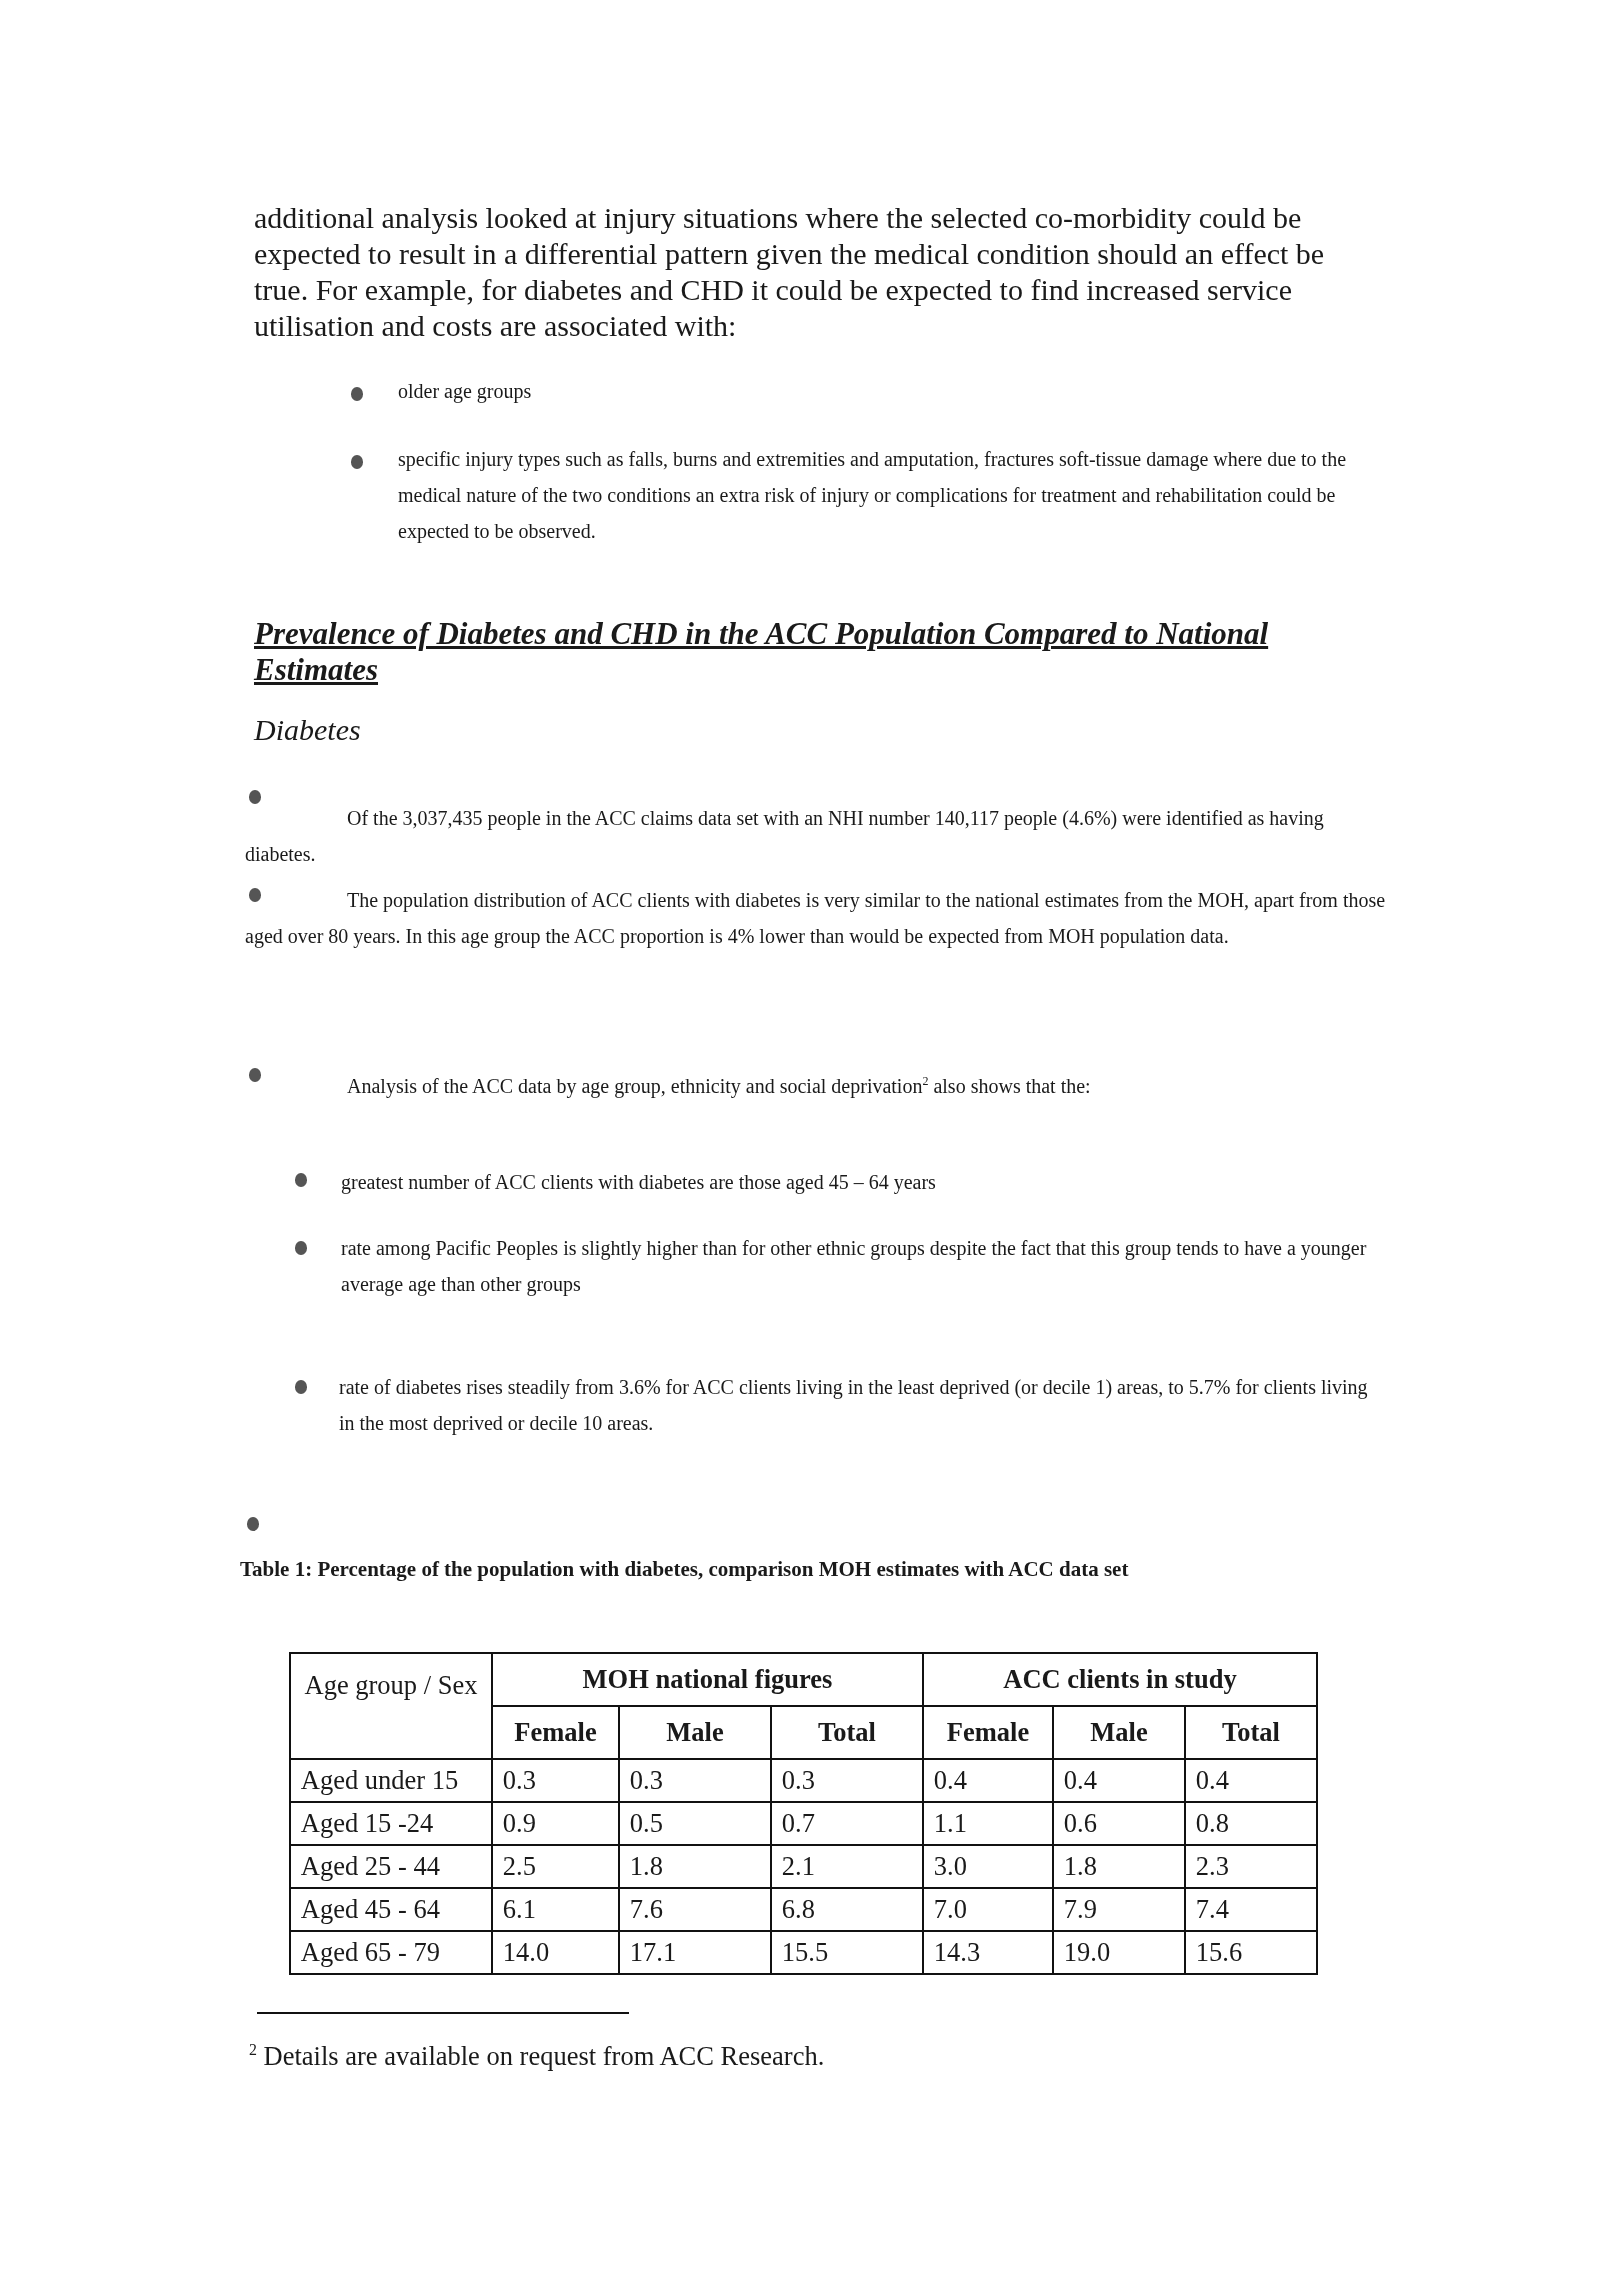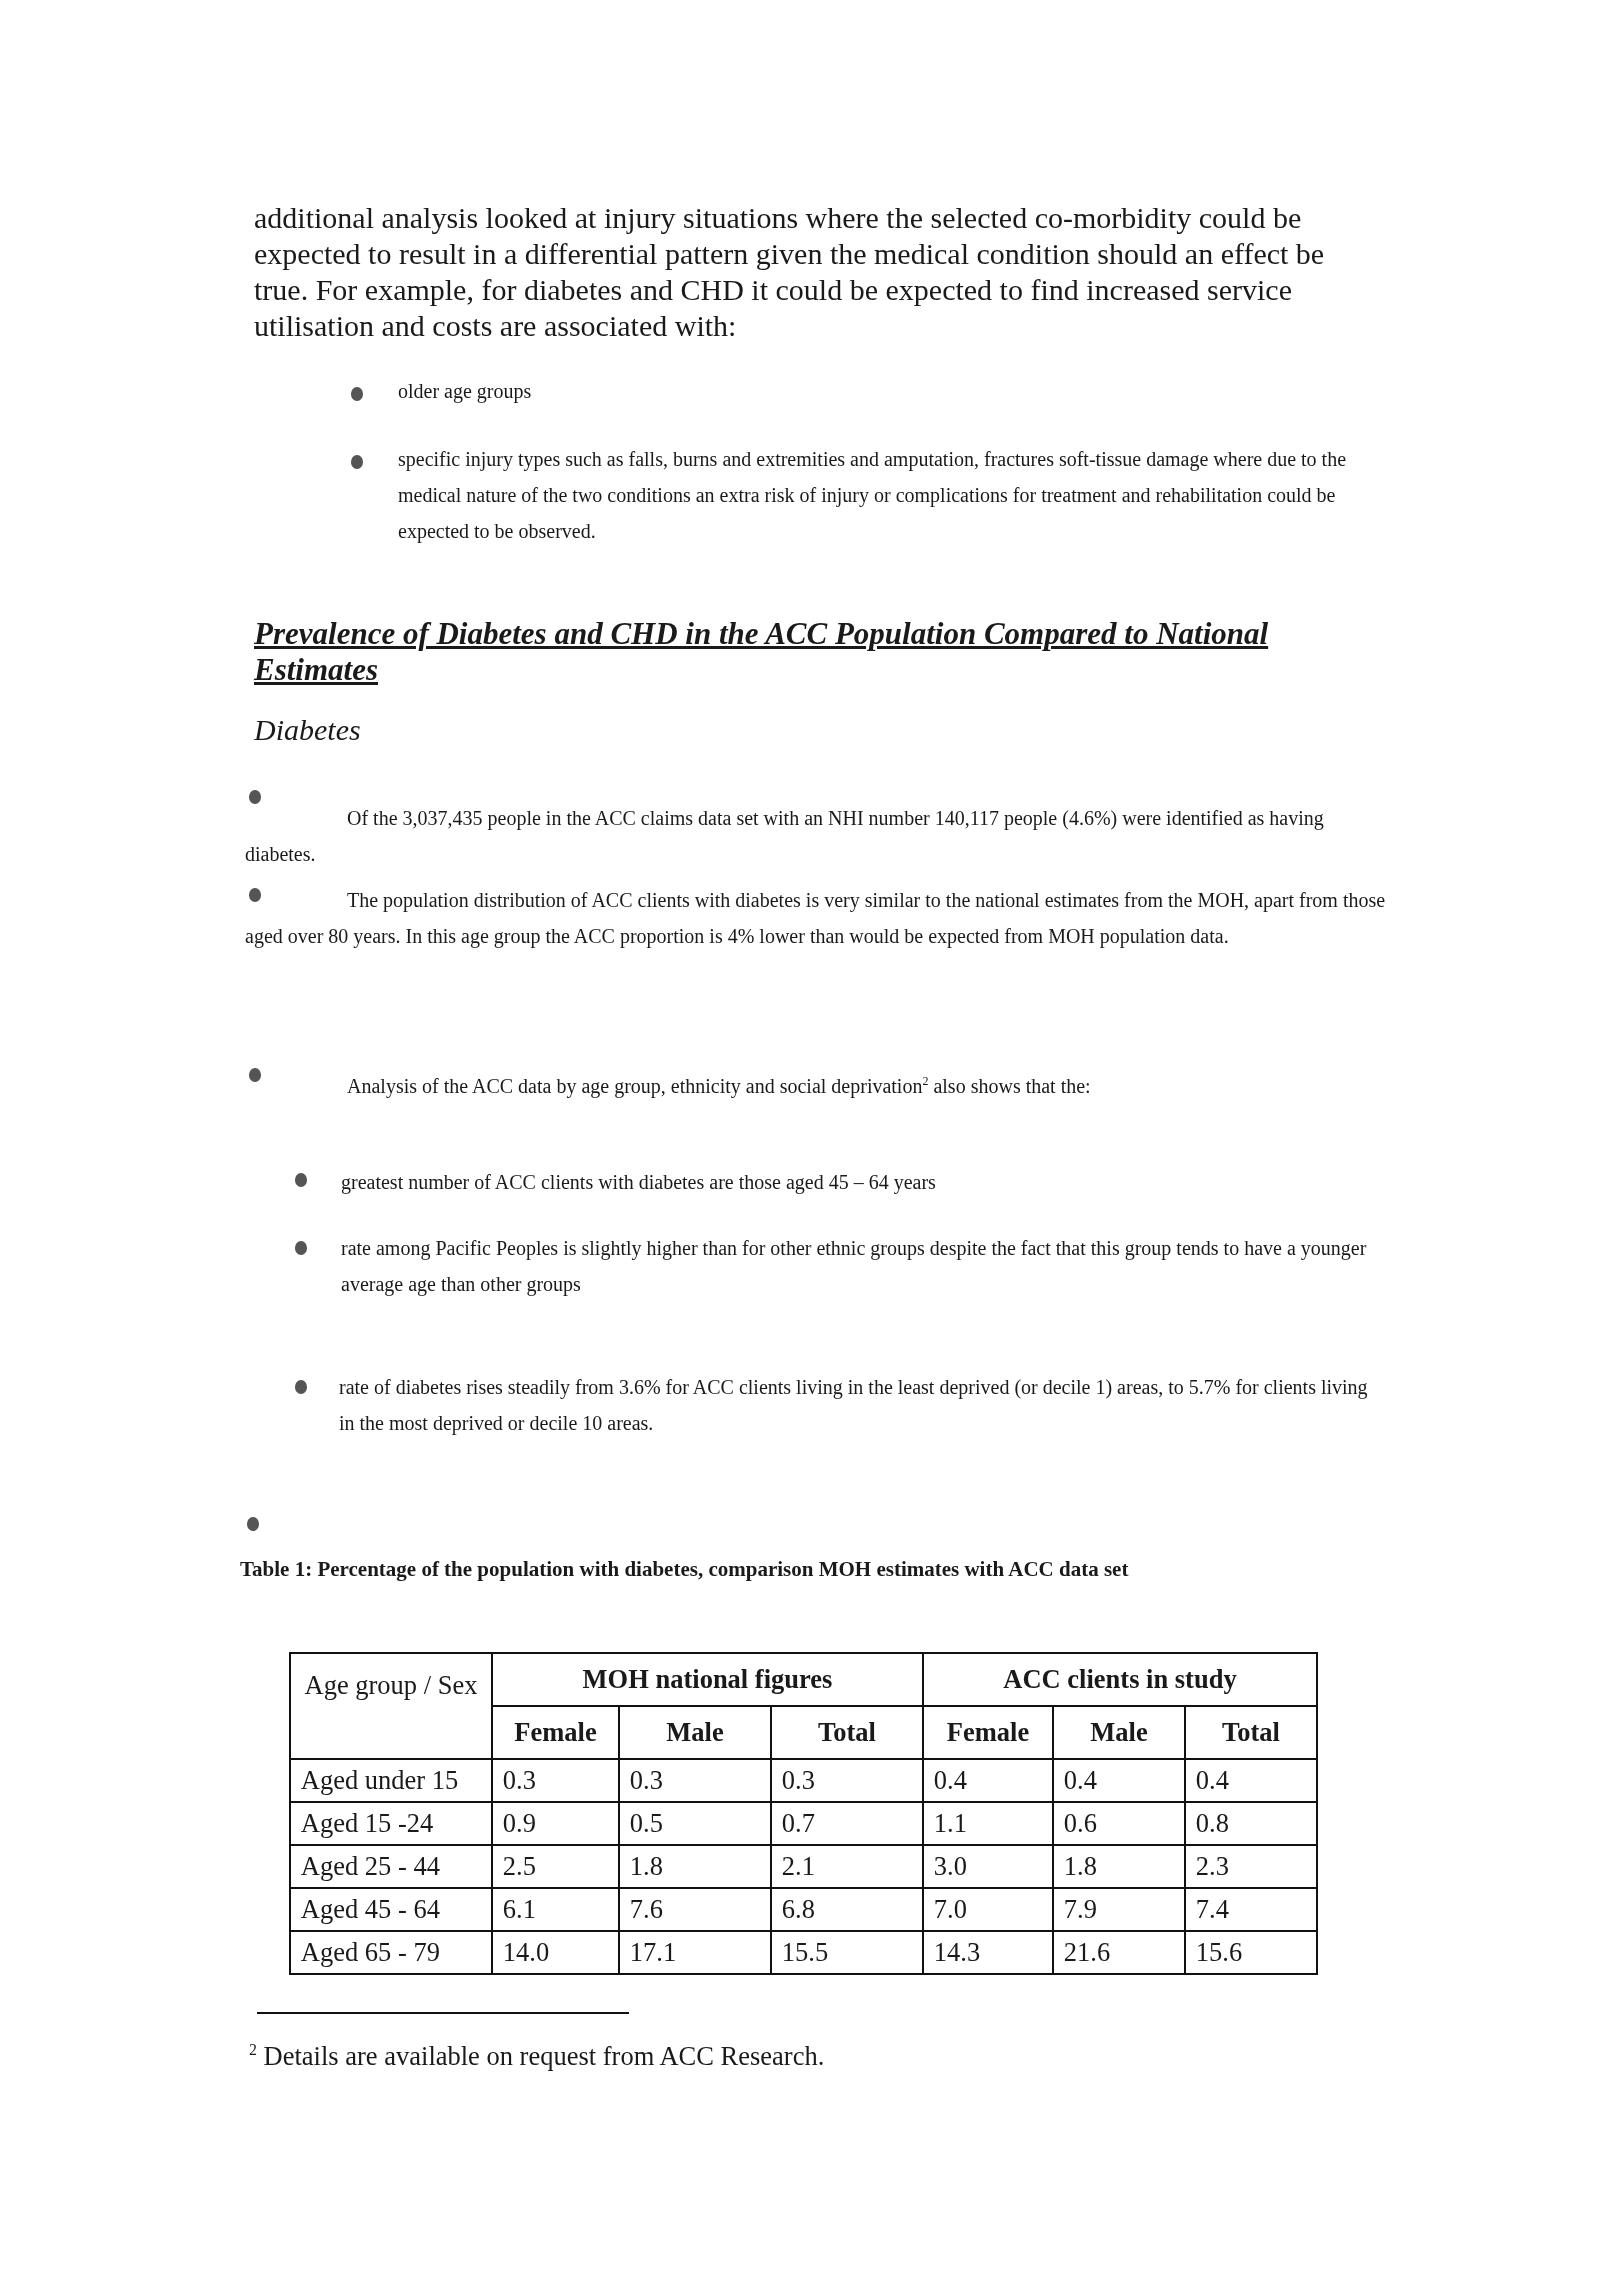--- a/index.html
+++ b/index.html
@@ -122,21 +122,21 @@
       <td class="num">7.0</td>
       <td class="num">7.9</td>
       <td class="num">7.4</td>
     </tr>
     <tr>
       <td class="lab">Aged 65 - 79</td>
       <td class="num">14.0</td>
       <td class="num">17.1</td>
       <td class="num">15.5</td>
       <td class="num">14.3</td>
-      <td class="num">21.6</td>
+      <td class="num">19.0</td>
       <td class="num">15.6</td>
     </tr>
   </tbody>
     </table>
 
   <div class="fnrule"></div>
   <div class="footnote"><sup>2</sup><span> Details are available on request from ACC Research.</span></div>
 
 </div>
 

